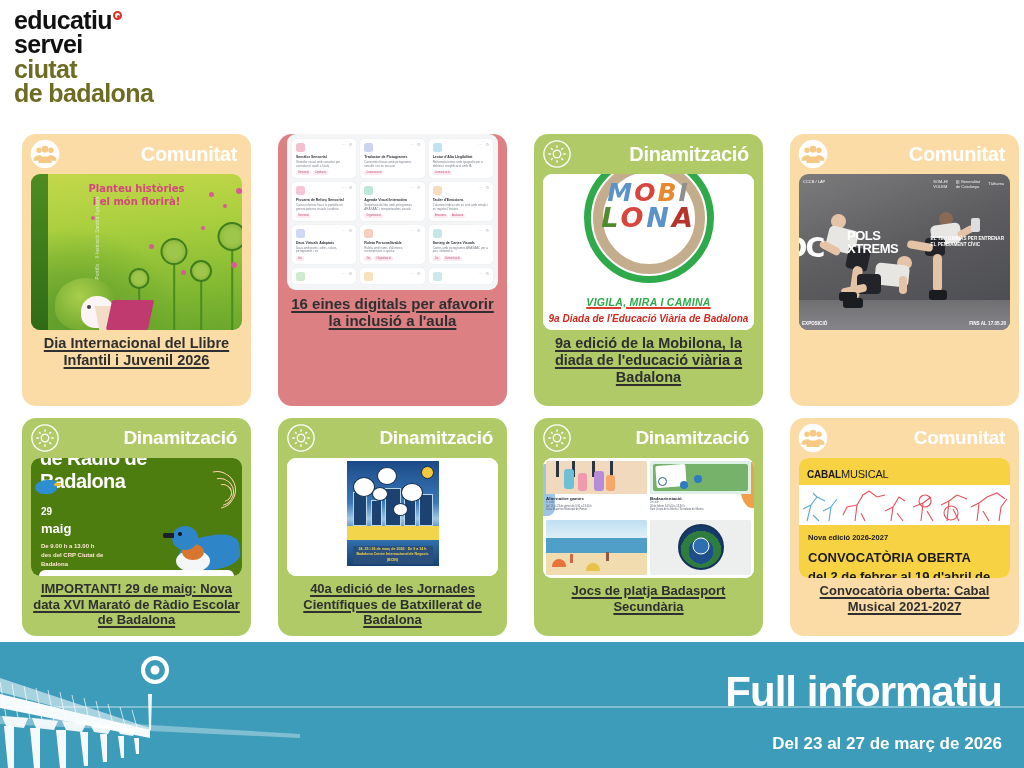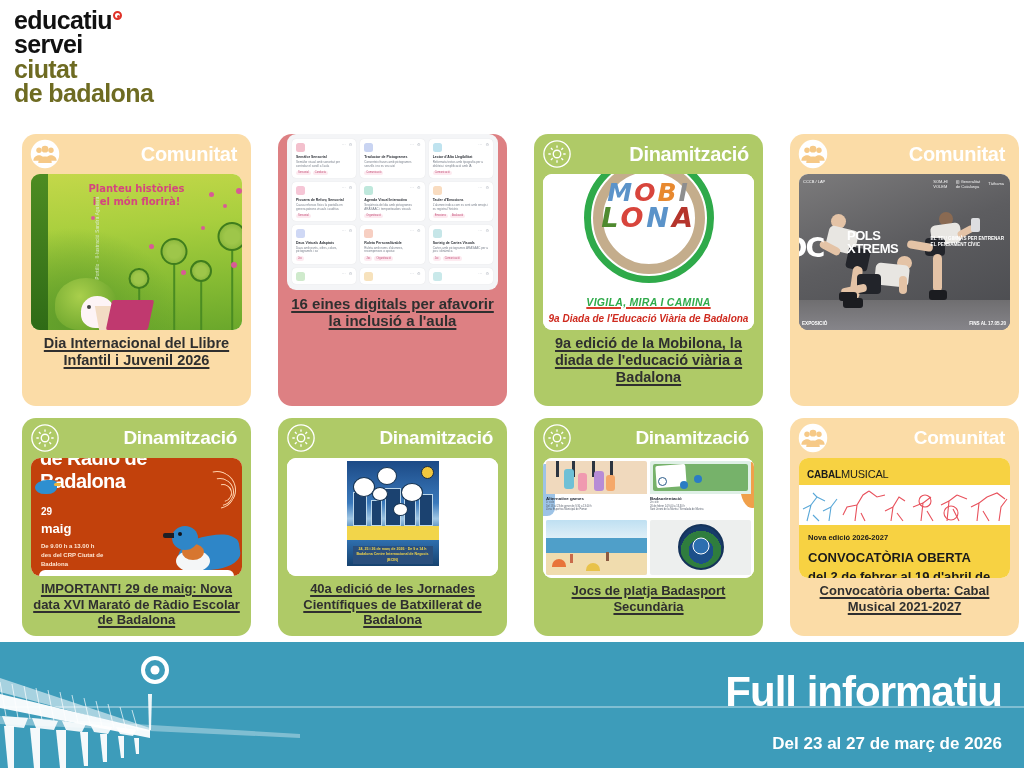--- a/index.html
+++ b/index.html
@@ -184,21 +184,21 @@
      font-weight:bold; text-align:left; line-height:1.35;}
   .m-pols .bl{ position:absolute; left:3px; bottom:4px; color:#fff; font-size:4.6px; font-weight:bold;}
   .m-pols .br{ position:absolute; right:4px; bottom:4px; color:#fff; font-size:4.6px; font-weight:bold;}
   .athlete{ position:absolute; }
   .lb{ position:absolute; background:#e4c3a6; border-radius:4px;}
   .sh{ position:absolute; background:#e8e6e2; border-radius:5px;}
   .shorts{ position:absolute; background:#22242a; border-radius:4px;}
   .shoe{ position:absolute; background:#1b1c20; border-radius:3px;}
 
   
-  .m-radio{ width:100%; height:100%; background:#c2410c; position:relative; overflow:hidden;}
+  .m-radio{ width:100%; height:100%; background:#4d7c0f; position:relative; overflow:hidden;}
   .m-radio .ttl{ position:absolute; left:9px; top:-10px; color:#fff; font-size:20px;
      font-weight:bold; letter-spacing:-0.6px; line-height:1.05;}
   .m-radio .ttl2{ position:absolute; left:9px; top:12px; color:#fff; font-size:20px;
      font-weight:bold; letter-spacing:-0.6px;}
   .m-radio .d1{ position:absolute; left:10px; top:48px; color:#fff; font-size:10px; font-weight:bold;}
   .m-radio .d2{ position:absolute; left:10px; top:63px; color:#fff; font-size:13px; font-weight:bold;}
   .m-radio .d3{ position:absolute; left:10px; top:84px; color:#ffe6d2; font-size:6px;
      line-height:1.5; font-weight:bold;}
   .m-radio .whitebar{ position:absolute; left:8px; right:8px; bottom:-6px; height:12px;
      background:#fff; border-radius:8px;}

